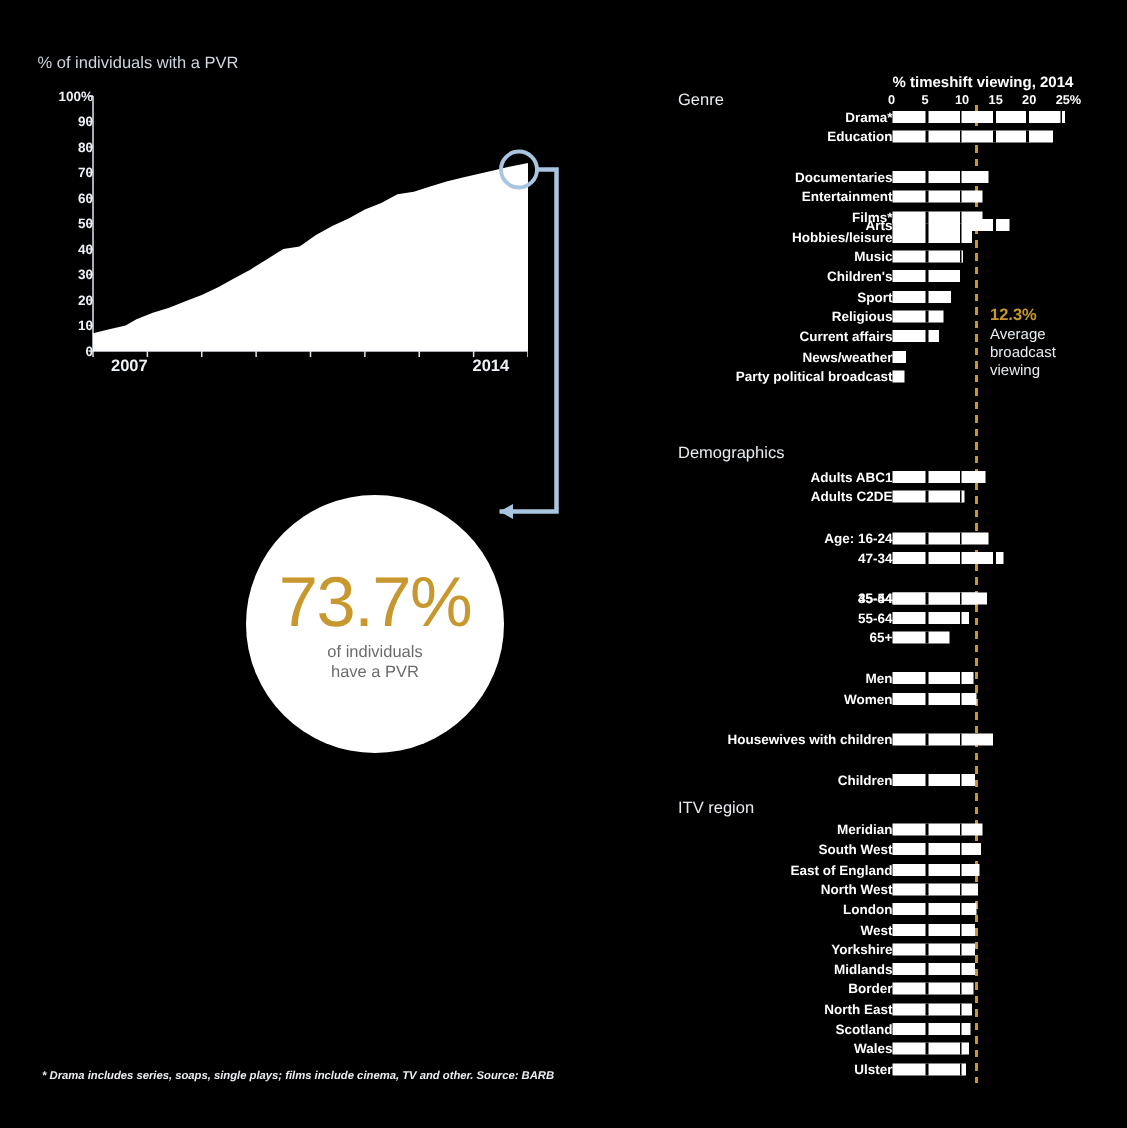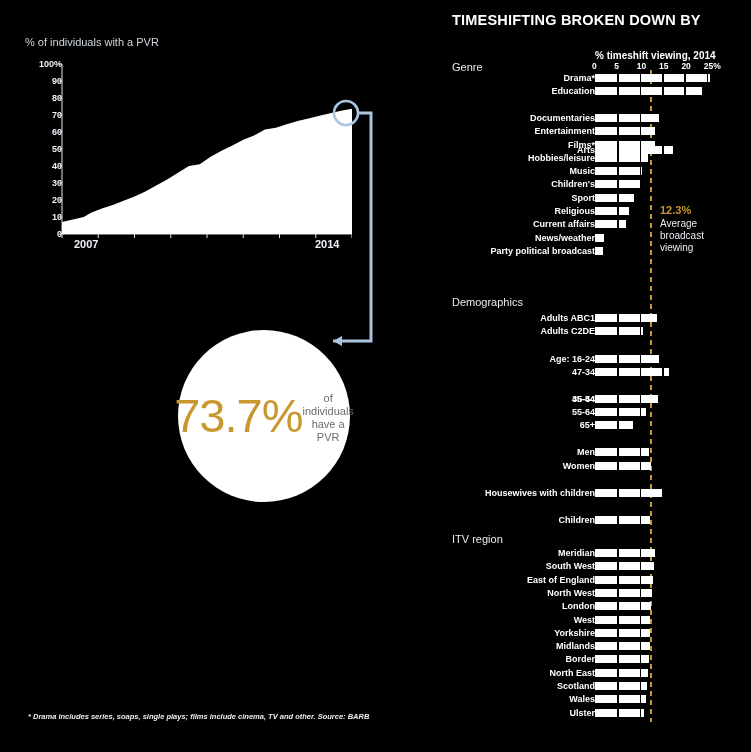--- a/index.html
+++ b/index.html
@@ -69,26 +69,26 @@
   #connector {
     position: absolute;
     left: 320px; top: 95px;
     width: 80px; height: 270px;
     pointer-events: none;
   }
 
   
   #pvr-circle {
     position: absolute;
-    left: 178px; top: 330px;
+    left: 164px; top: 330px;
     width: 172px; height: 172px;
     border-radius: 50%;
     background: #ffffff;
     display: flex;
-    flex-direction: row;
+    flex-direction: column;
     align-items: center;
     justify-content: center;
   }
   #pvr-big {
     font-size: 47px;
     color: #c8982e;
     line-height: 48px;
     font-weight: normal;
     letter-spacing: -1px;
   }
@@ -277,21 +277,20 @@
         <div>of individuals</div>
         <div>have a PVR</div>
       </div>
     </div>
 
     <div id="footnote">* Drama includes series, soaps, single plays; films include cinema, TV and other. Source: BARB</div>
   </div>
 
   <div id="right-panel">
 
-    <div id="right-title">TIMESHIFTING BROKEN DOWN BY</div>
 
     <div id="axis-caption">% timeshift viewing, 2014</div>
     <div id="axis-ticks">
         <div class="tick" style="left: 2px;">0</div>
         <div class="tick" style="left: 24.35px;">5</div>
         <div class="tick" style="left: 46.7px;">10</div>
         <div class="tick" style="left: 69.05px;">15</div>
         <div class="tick" style="left: 91.4px;">20</div>
         <div class="tick" style="left: 113.75px;">25%</div>
       </div>

